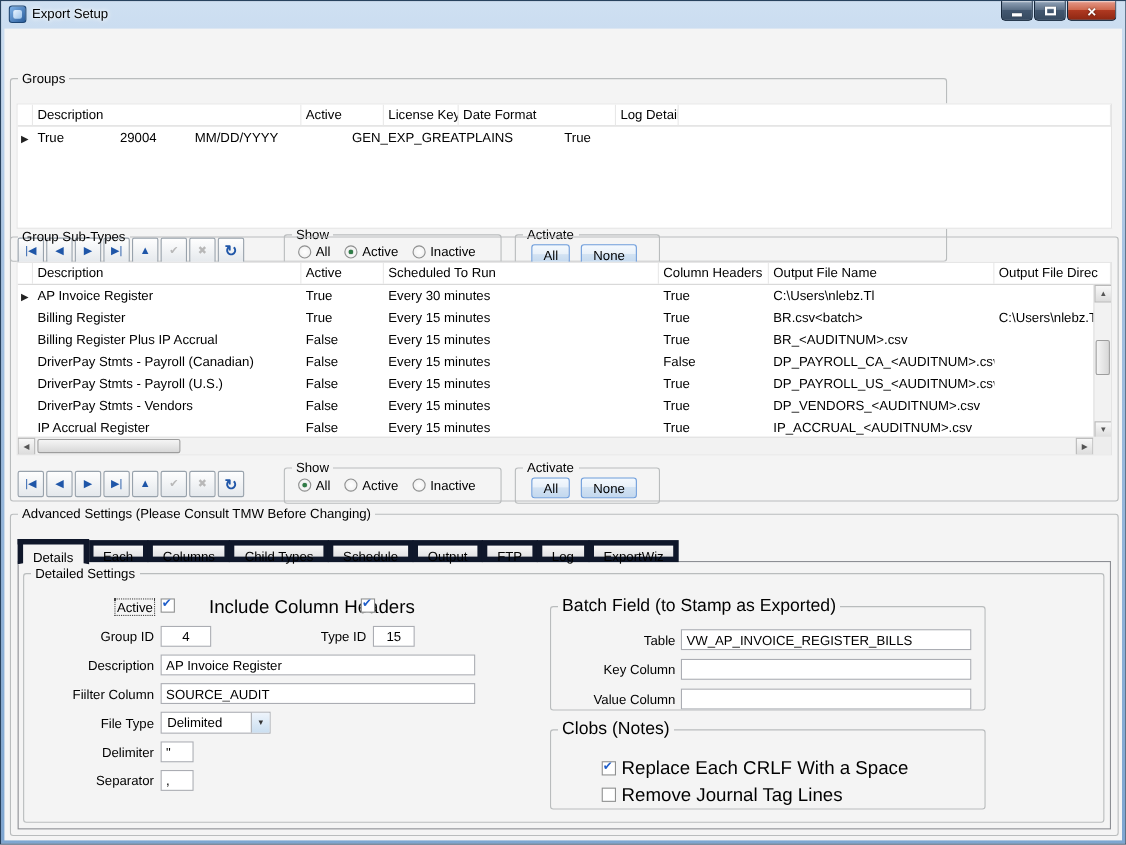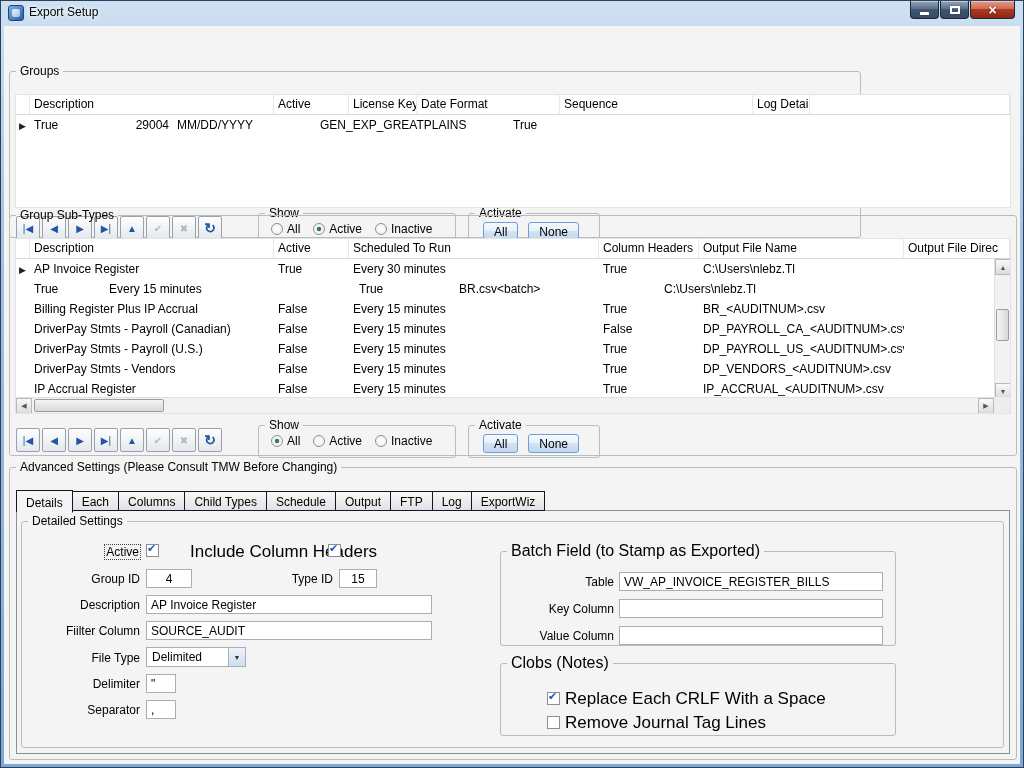--- a/index.html
+++ b/index.html
@@ -46,21 +46,21 @@
 
   
   .grid { position:absolute; left:5px; top:16px; width:996px; background:#fff;
     border:1px solid #e4e4e4; overflow:hidden; }
   .groups-grid { height:114px; }
   .subtypes-grid { height:176px; }
   .grid-header { display:flex; height:20px; background:#fff; border-bottom:1px solid #d5d5d5; }
   .grid-header .cell { border-right:1px solid #e8e8e8; font-size:12px; }
   .grid-row { display:flex; height:20px; align-items:center; }
   .cell { padding:2px 4px; white-space:nowrap; overflow:hidden; flex-shrink:0; line-height:15px; }
-  .tar { text-align:right; }
+  .tar { }
   .rowsel { font-size:9px; color:#222; line-height:14px; }
   .selc { padding:2px 1px 2px 3px; }
 
   .gc-sel{width:14px;} .gc-desc{width:244px;} .gc-active{width:75px;} .gc-license{width:68px;}
   .gc-date{width:143px;} .gc-seq{width:193px;} .gc-log{width:57px;} .gc-fill{flex:1;}
 
   .sc-sel{width:14px;} .sc-desc{width:244px;} .sc-active{width:75px;} .sc-sched{width:250px;}
   .sc-colh{width:100px;} .sc-file{width:205px;} .sc-dir{flex:1;}
 
   
@@ -98,21 +98,21 @@
   .radio.checked::after { content:""; position:absolute; left:3px; top:3px; width:4px; height:4px;
     border-radius:50%; background:#2f7d46; box-shadow:0 0 1px #1c4d2b; }
   .btn-row { display:flex; align-items:center; gap:10px; padding:2px 0 0 14px; }
   .btn { height:19px; font-family:"Liberation Sans",sans-serif; font-size:12px;
     border:1px solid #6d9ddc; border-radius:3px; padding:0 10px;
     background:linear-gradient(#f4f9fe 0%,#e9f1f9 45%,#d3e3f3 46%,#c3d8ee 100%); cursor:default; }
 
   
   .tabs { position:absolute; left:6px; top:15px; display:flex; align-items:flex-end;
     height:22px; z-index:5; }
-  .tab { height:20px; padding:3px 9px; font-size:12px; border:1px solid #0f172a;
+  .tab { height:20px; padding:3px 9px; font-size:12px; border:5px solid #0f172a;
     margin-right:-1px; background:linear-gradient(#f8f8f8,#e2e2e4); cursor:default; white-space:nowrap; }
   .tab.active { height:23px; margin-bottom:-2px; padding-top:5px; background:#f4f4f4;
     border-bottom:1px solid #f4f4f4; position:relative; z-index:6; }
   .tab-panel { position:absolute; left:6px; right:6px; top:36px; bottom:5px;
     border:1px solid #8d8f94; background:#f4f4f4; z-index:1; }
   .details-gb { left:4px; top:3px; right:5px; bottom:5px; width:auto; height:auto; }
 
   
   .flabel { position:absolute; text-align:right; height:16px; line-height:16px; font-size:12px; }
   .llabel { position:absolute; height:16px; line-height:16px; font-size:17px; }
@@ -157,21 +157,20 @@
     <fieldset class="gb groups-box">
       <legend>Groups</legend>
 
       <div class="grid groups-grid">
         <div class="grid-header">
           <div class="cell gc-sel"></div>
           <div class="cell gc-desc">Description</div>
           <div class="cell gc-active">Active</div>
           <div class="cell gc-license">License Key</div>
           <div class="cell gc-date">Date Format</div>
-          <div class="cell gc-seq">Sequence</div>
           <div class="cell gc-log">Log Details</div>
           <div class="cell gc-fill"></div>
         </div>
         <div class="grid-row">
           <div class="cell gc-sel selc"><span class="rowsel">▶</span></div>
           <div class="cell gc-active">True</div>
           <div class="cell gc-license tar">29004</div>
           <div class="cell gc-date">MM/DD/YYYY</div>
           <div class="cell gc-seq">GEN_EXP_GREATPLAINS</div>
           <div class="cell gc-log">True</div>
@@ -233,20 +232,21 @@
         <div class="grid-row">
           <div class="cell sc-sel selc"><span class="rowsel">▶</span></div>
           <div class="cell sc-desc">AP Invoice Register</div>
           <div class="cell sc-active">True</div>
           <div class="cell sc-sched">Every 30 minutes</div>
           <div class="cell sc-colh">True</div>
           <div class="cell sc-dir">C:\Users\nlebz.Tl</div>
         </div>
         <div class="grid-row">
           <div class="cell sc-sel selc"></div>
+          <div class="cell sc-desc">Billing Register</div>
           <div class="cell sc-active">True</div>
           <div class="cell sc-sched">Every 15 minutes</div>
           <div class="cell sc-colh">True</div>
           <div class="cell sc-file">BR.csv&lt;batch&gt;</div>
           <div class="cell sc-dir">C:\Users\nlebz.Tl</div>
         </div>
         <div class="grid-row">
           <div class="cell sc-sel selc"></div>
           <div class="cell sc-desc">Billing Register Plus IP Accrual</div>
           <div class="cell sc-active">False</div>

